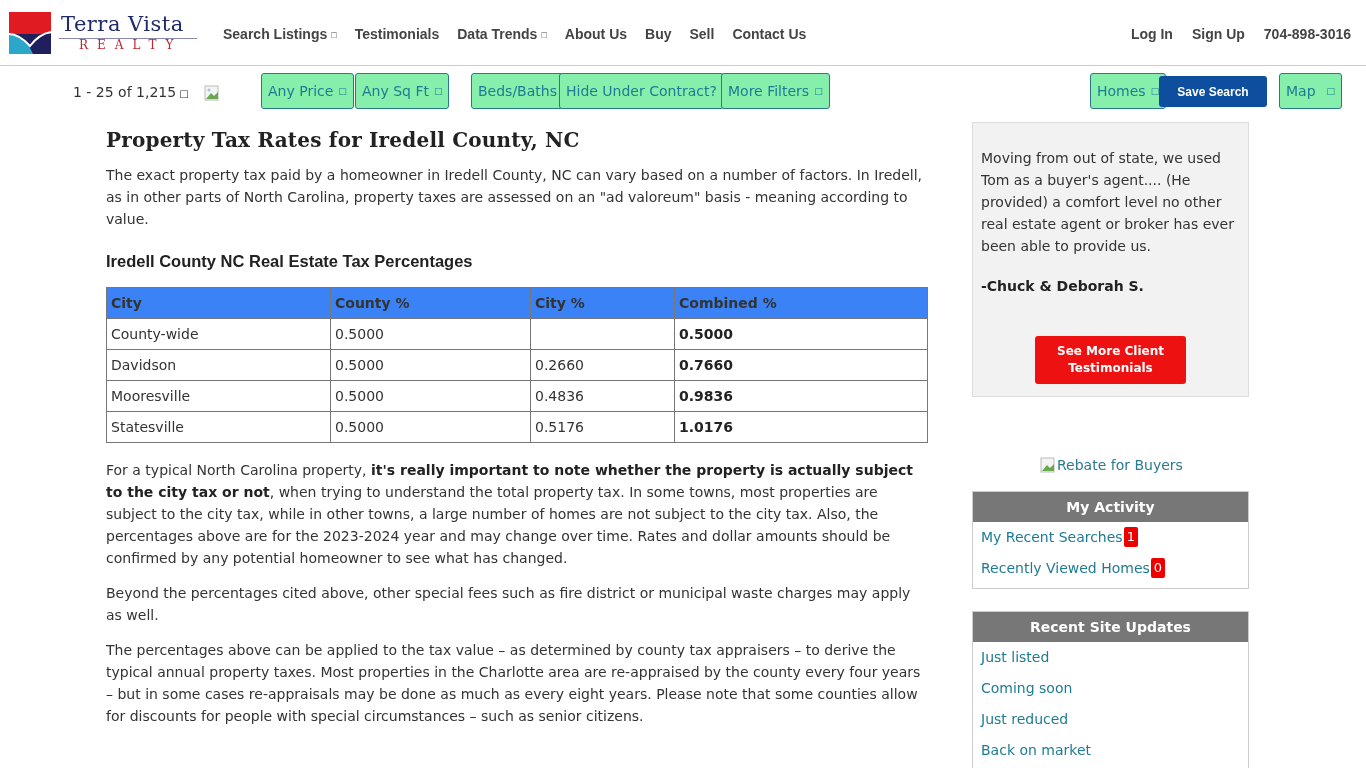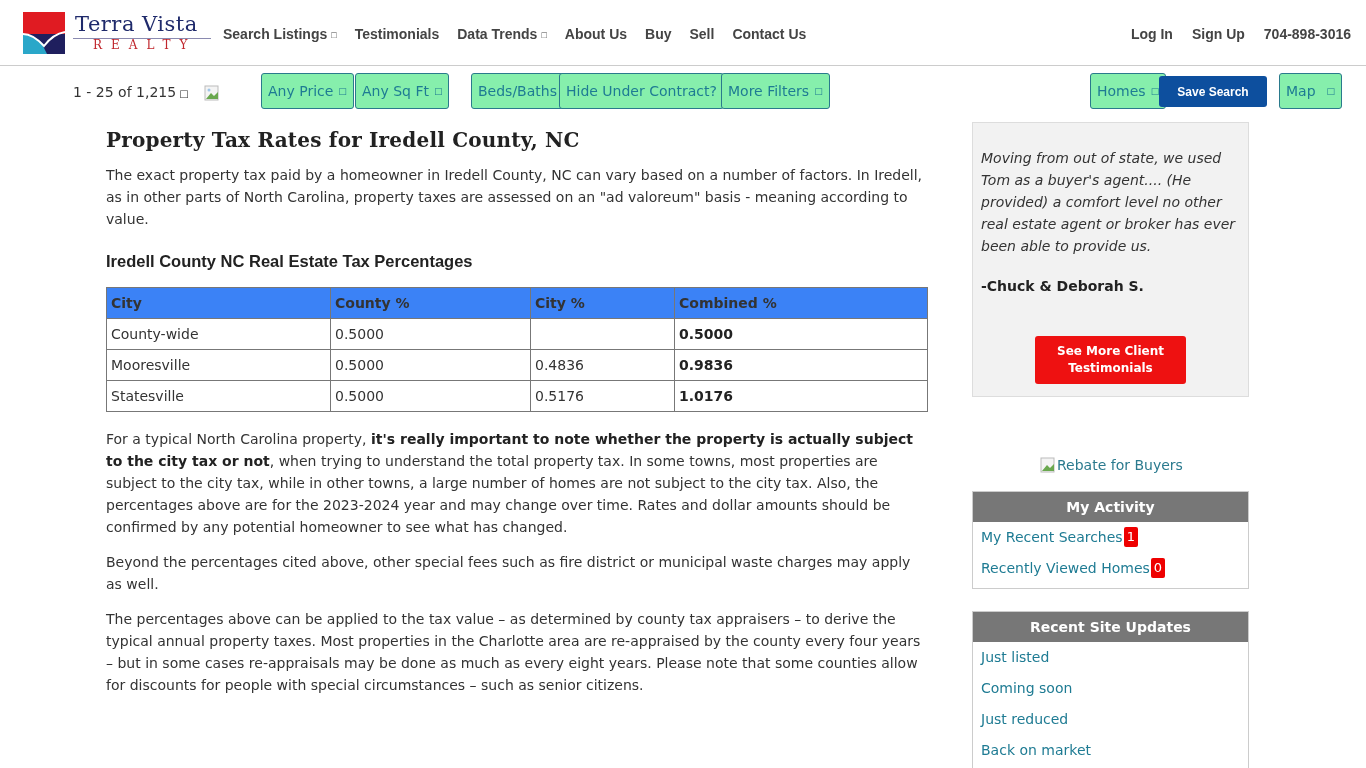--- a/index.html
+++ b/index.html
@@ -1,21 +1,21 @@
 <!DOCTYPE html>
 <html><head>
 <meta charset="utf-8">
 <style>
   * { box-sizing: border-box; margin: 0; padding: 0; }
   html, body { width: 1366px; height: 768px; overflow: hidden; background: #fff; }
   body { font-family: "DejaVu Sans", sans-serif; color: #333; position: relative; }
 
   
   .header { position: absolute; left: 0; top: 0; width: 1366px; height: 66px; border-bottom: 1px solid #ccc; background: #fff; }
-  .logo { position: absolute; left: 23px; top: 12px; width: 190px; height: 42px; padding-left: 40px; }
+  .logo { position: absolute; left: 9px; top: 12px; width: 190px; height: 42px; padding-left: 40px; }
   .logo-mark { position: absolute; left: 0; top: 0; width: 42px; height: 42px; }
   .logo-text1 { position: absolute; left: 52px; top: 0px; font-family: "DejaVu Serif", serif; font-size: 21px; color: #1f2a6b; letter-spacing: 0.5px; white-space: nowrap; }
   .logo-rule { position: absolute; left: 50px; top: 26px; width: 138px; height: 1px; background: #8a8ab0; }
   .logo-text2 { position: absolute; left: 70px; top: 26px; font-family: "DejaVu Serif", serif; font-size: 12px; color: #c0272d; letter-spacing: 9px; white-space: nowrap; }
 
   .nav { position: absolute; left: 223px; top: 26px; display: flex; font-family: "Liberation Sans", sans-serif; font-weight: bold; font-size: 14px; color: #444; }
   .nav-item { margin-right: 18px; white-space: nowrap; cursor: pointer; }
   .nav-item .caret { font-size: 9px; font-weight: normal; margin-left: 4px; position: relative; top: -1px; }
   .nav-right { position: absolute; right: 15px; top: 26px; display: flex; font-family: "Liberation Sans", sans-serif; font-weight: bold; font-size: 14px; color: #444; }
   .nav-right .nav-item { margin-right: 0; margin-left: 19px; }
@@ -36,21 +36,21 @@
   .para b { color: #222; }
   .subhead { font-family: "Liberation Sans", sans-serif; font-weight: bold; font-size: 16.5px; color: #222; margin-top: 22px; margin-bottom: 16px; }
   table.tax { border-collapse: collapse; width: 822px; font-size: 14px; margin-bottom: 16px; }
   table.tax th { background: #3b82f6; text-align: left; font-weight: bold; padding: 0 4px; height: 31px; border: 1px solid #777; color: #333; }
   table.tax td { padding: 0 4px; height: 31px; border: 1px solid #777; color: #333; }
   table.tax td.comb { font-weight: bold; color: #222; }
 
   
   .side { position: absolute; left: 972px; width: 277px; }
   .testimonial { top: 122px; height: 275px; background: #f2f2f2; border: 1px solid #ddd; padding: 24px 8px 0 8px; }
-  .t-quote { font-style: italic; font-size: 14px; line-height: 22px; color: #333; }
+  .t-quote { font-size: 14px; line-height: 22px; color: #333; }
   .t-author { font-weight: bold; font-size: 14px; color: #222; margin-top: 21px; }
   .t-btn { position: absolute; left: 62px; top: 213px; width: 151px; height: 48px; background: #ee1111; color: #fff; border-radius: 3px; font-weight: bold; font-size: 12px; text-align: center; line-height: 17px; padding-top: 7px; cursor: pointer; }
   .rebate { position: absolute; left: 1040px; top: 457px; font-size: 14px; color: #2b7a8e; display: flex; align-items: center; cursor: pointer; }
   .rebate .bi { width: 16px; height: 16px; margin-right: 1px; }
 
   .panel { border: 1px solid #ccc; background: #fff; }
   .panel-head { background: #777; color: #fff; font-weight: bold; font-size: 14px; text-align: center; height: 30px; line-height: 30px; }
   .panel-link { font-size: 14px; color: #1e7b93; padding: 0 8px; height: 31px; line-height: 31px; cursor: pointer; white-space: nowrap; }
   .badge { display: inline-block; background: #e00; color: #fff; font-size: 13px; padding: 0 3px; line-height: 20px; border-radius: 2px; margin-left: 1px; vertical-align: 1px; }
 </style>
@@ -141,20 +141,26 @@
       </tr>
     </thead>
     <tbody>
       <tr>
         <td>County-wide</td>
         <td>0.5000</td>
         <td></td>
         <td class="comb">0.5000</td>
       </tr>
       <tr>
+        <td>Davidson</td>
+        <td>0.5000</td>
+        <td>0.2660</td>
+        <td class="comb">0.7660</td>
+      </tr>
+      <tr>
         <td>Mooresville</td>
         <td>0.5000</td>
         <td>0.4836</td>
         <td class="comb">0.9836</td>
       </tr>
       <tr>
         <td>Statesville</td>
         <td>0.5000</td>
         <td>0.5176</td>
         <td class="comb">1.0176</td>

